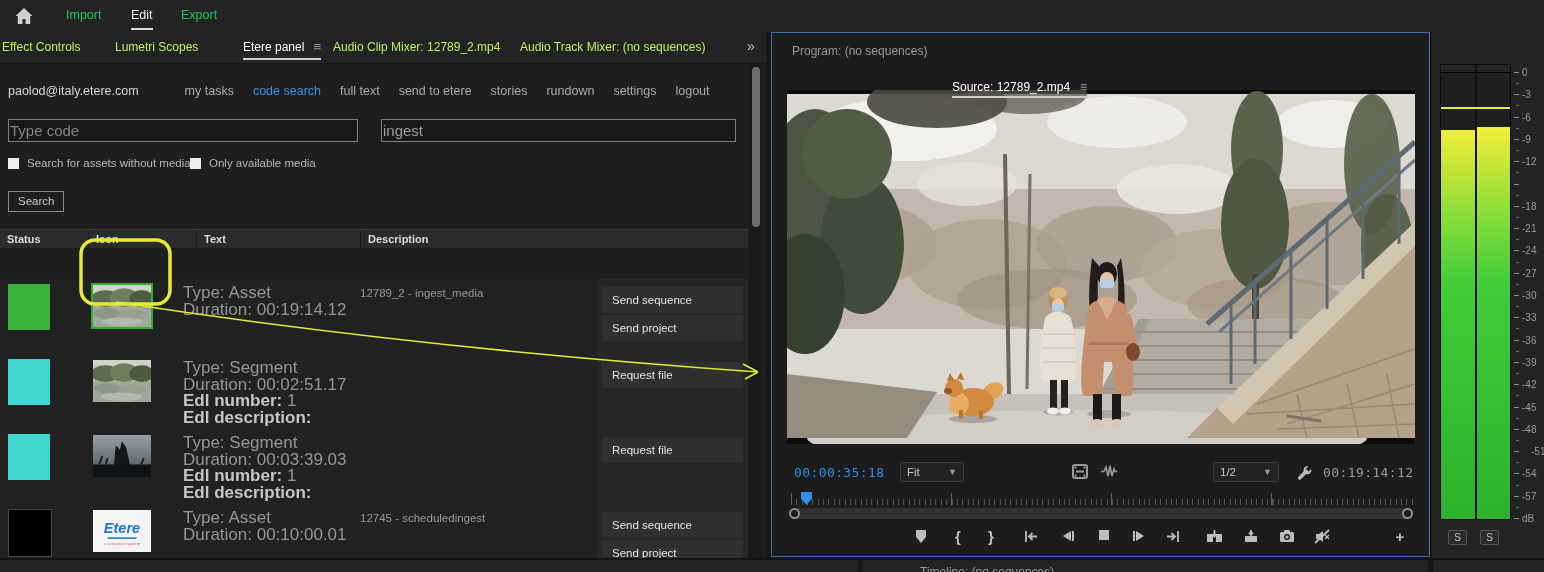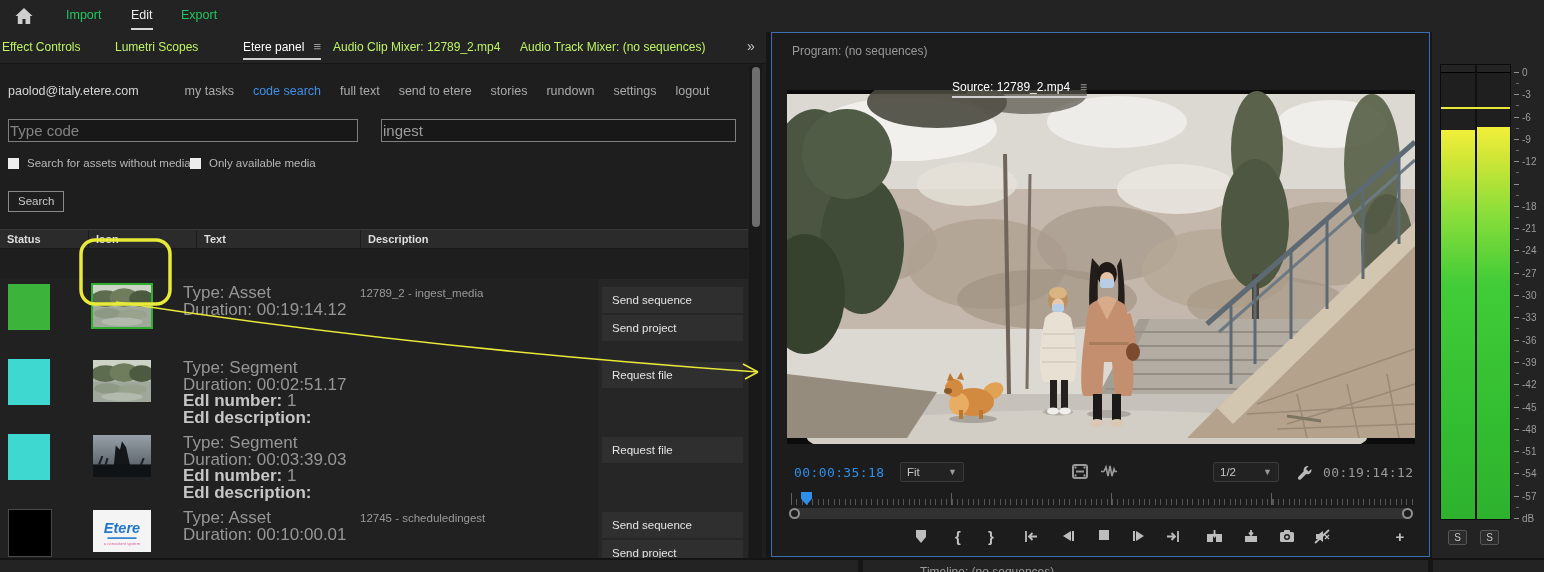--- a/index.html
+++ b/index.html
@@ -526,21 +526,21 @@
       <div class="tickmin" style="top: 363.35px;"></div>
       <div class="ticklab" style="top: 348.2px;">-42</div>
       <div class="tickmaj" style="top: 374.5px;"></div>
       <div class="tickmin" style="top: 385.65px;"></div>
       <div class="ticklab" style="top: 370.5px;">-45</div>
       <div class="tickmaj" style="top: 396.8px;"></div>
       <div class="tickmin" style="top: 407.95px;"></div>
       <div class="ticklab" style="top: 392.8px;">-48</div>
       <div class="tickmaj" style="top: 419.1px;"></div>
       <div class="tickmin" style="top: 430.25px;"></div>
-      <div class="ticklab" style="top: 415.1px;">-51</div>
+      <div class="ticklab" style="top: 415.1px; margin-left: 9px;">-51</div>
       <div class="tickmaj" style="top: 441.4px;"></div>
       <div class="tickmin" style="top: 452.55px;"></div>
       <div class="ticklab" style="top: 437.4px;">-54</div>
       <div class="tickmaj" style="top: 463.7px;"></div>
       <div class="tickmin" style="top: 474.85px;"></div>
       <div class="ticklab" style="top: 459.7px;">-57</div>
       <div class="tickmaj" style="top: 486px;"></div>
       <div class="ticklab" style="top: 482px;">dB</div>
     </div>
   <div class="solo-btn" style="left:16px;">S</div>

